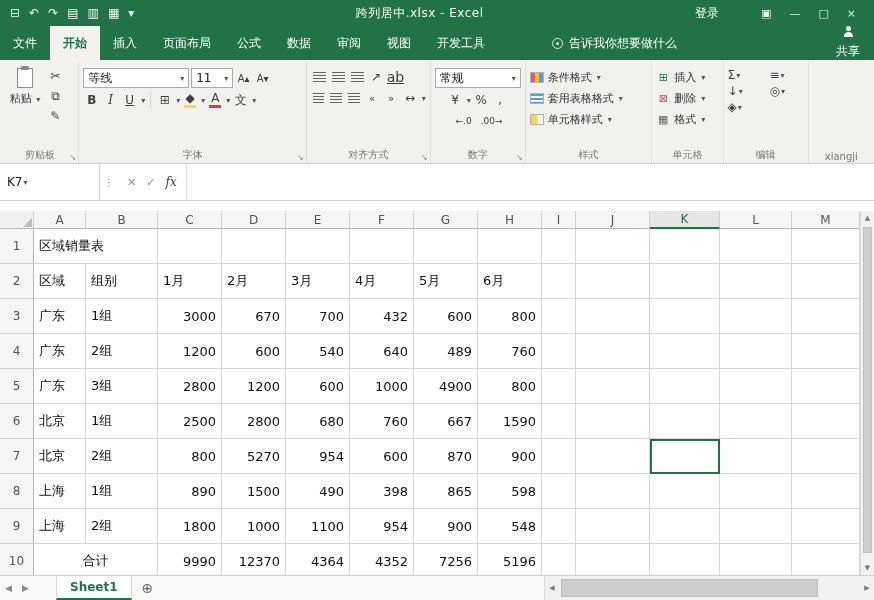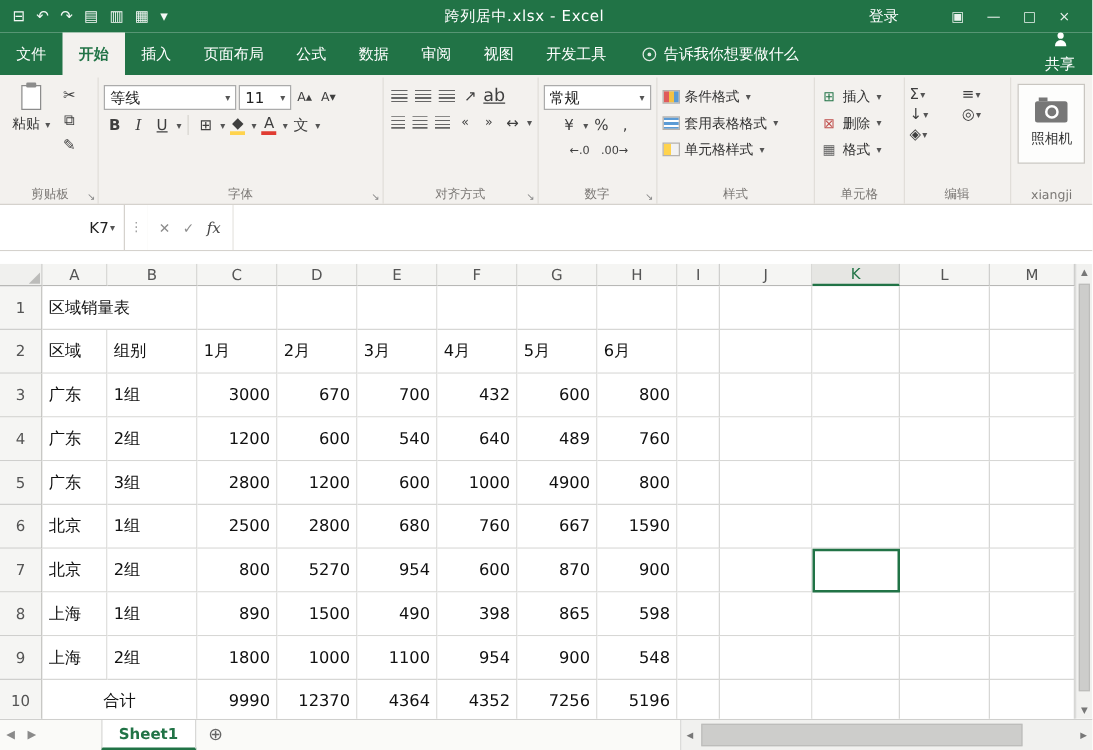--- a/index.html
+++ b/index.html
@@ -10,21 +10,21 @@
   
   .titlebar { flex:0 0 26px; background:#217346; color:#fff; display:flex; align-items:center; font-size:12px; }
   .qat { display:flex; align-items:center; gap:9px; padding:0 10px; font-size:12px; white-space:nowrap; }
   .qat span { opacity:.95; }
   .tb-title { flex:1; text-align:center; font-size:12px; letter-spacing:.5px; white-space:nowrap; overflow:hidden; }
   .tb-right { display:flex; align-items:center; gap:18px; padding-right:18px; white-space:nowrap; }
   .signin { margin-right:24px; }
   .winbtn { font-size:11px; opacity:.9; }
 
   
-  .tabbar { flex:0 0 27px; background:#217346; display:flex; align-items:stretch; color:#fff; font-size:12px; }
+  .tabbar { flex:0 0 27px; background:#217346; display:flex; align-items:stretch; color:#fff; font-size:12px;gap:38px; }
   .rtab { padding:0 13px; display:flex; align-items:center; cursor:default; white-space:nowrap; }
   .rtab.active { background:#f3f1ee; color:#217346; font-weight:bold; }
   .tellme { display:flex; align-items:center; gap:6px; margin-left:16px; white-space:nowrap; }
   .bulb { width:11px; height:11px; border:1px solid #dfe9e2; border-radius:50%; display:inline-block; position:relative; }
   .bulb::after { content:""; position:absolute; left:3px; top:3px; width:3px; height:3px; background:#dfe9e2; border-radius:50%; }
   .share { margin-left:auto; display:flex; align-items:center; gap:6px; padding-right:14px;flex-direction:column; }
   .person { width:11px; height:11px; position:relative; display:inline-block; }
   .person::before { content:""; position:absolute; top:0; left:3px; width:5px; height:5px; border-radius:50%; background:#fff; }
   .person::after { content:""; position:absolute; bottom:0; left:1px; width:9px; height:5px; border-radius:5px 5px 0 0; background:#fff; }
 
@@ -63,21 +63,21 @@
   .edit-grid { display:grid; grid-template-columns:auto auto; gap:2px 8px; padding-top:3px; }
   .edit-item { display:flex; align-items:center; font-size:12px; color:#3f3f3f; }
   .cam-btn { width:54px; height:64px; margin:2px auto 0; background:#fdfdfc; border:1px solid #c9c6c1; display:flex; flex-direction:column; align-items:center; justify-content:center; gap:5px; }
   .cam-icon { width:26px; height:17px; background:#777; border-radius:2px; position:relative; }
   .cam-icon::before { content:""; position:absolute; width:7px; height:7px; border:2px solid #fff; border-radius:50%; left:8px; top:3px; }
   .cam-icon::after { content:""; position:absolute; top:-3px; left:3px; width:7px; height:3px; background:#777; }
   .cam-text { font-size:11px; color:#333; }
 
   
   .fbar { flex:0 0 27px; display:flex; align-items:stretch; background:#f3f1ee; border-bottom:1px solid #d5d2cd; }
-  .namebox { width:100px; background:#fff; border-right:1px solid #d5d2cd; display:flex; align-items:center; justify-content:flex-end; padding:11px 7px; font-size:12px; color:#222; }
+  .namebox { width:100px; background:#fff; border-right:1px solid #d5d2cd; display:flex; align-items:center; justify-content:flex-start; padding:11px 7px; font-size:12px; color:#222; }
   .dots { display:flex; align-items:center; padding:0 4px; color:#9a9a9a; font-size:10px; background:#fff; }
   .fbtns { display:flex; align-items:center; gap:10px; padding:0 9px; background:#fff; border-right:1px solid #e3e1de; color:#8d8d8d; font-size:11px; }
   .fx { font-style:italic; font-family:"DejaVu Serif","Liberation Serif",serif; color:#444; font-size:12px; }
   .finput { flex:1; background:#fff; }
   .gapstrip { flex:0 0 10px; background:#fff; }
 
   
   .grid-area { flex:1 1 auto; position:relative; overflow:hidden; background:#fff; }
   table.sheet { border-collapse:separate; border-spacing:0; table-layout:fixed; width:860px; }
   thead th { height:18px; background:#f5f5f3; border-right:1px solid #cfcfcd; border-bottom:1px solid #b8b8b6; font-size:12px; font-weight:normal; color:#555; text-align:center; vertical-align:middle; }
@@ -91,21 +91,21 @@
   th.hl-col { background:#e6e6e3; color:#217346; border-bottom:2px solid #217346; }
   th.hl-row { background:#e6e6e3; color:#217346; border-right:2px solid #217346; }
   .vscroll { position:absolute; top:0; right:0; bottom:0; width:14px; background:#f1f1ef; border-left:1px solid #dcdcda; display:flex; flex-direction:column; align-items:center; }
   .varrow { font-size:7px; color:#777; height:14px; display:flex; align-items:center; }
   .vtrack { flex:1; width:100%; position:relative; }
   .vthumb { position:absolute; left:2px; right:2px; top:2px; bottom:8px; background:#cdcdcb; border:1px solid #bdbdbb; }
 
   
   .sheetbar { flex:0 0 25px; background:#fafaf8; border-top:1px solid #cfcfcd; display:flex; align-items:stretch; font-size:12px; }
   .snav { width:17px; display:flex; align-items:center; justify-content:center; color:#8a8a8a; font-size:9px; }
-  .stabs { display:flex; align-items:stretch; margin-left:47px; }
+  .stabs { display:flex; align-items:stretch; margin-left:22px; }
   .sheet-tab { padding:0 13px; display:flex; align-items:center; background:#fff; border-left:1px solid #d8d8d6; border-right:1px solid #d8d8d6; border-bottom:2px solid #217346; color:#217346; font-weight:bold; }
   .addsheet { margin-left:10px; display:flex; align-items:center; color:#666; font-size:14px; }
   .hscroll { margin-left:auto; width:330px; display:flex; align-items:center; background:#f1f1ef; border-left:1px solid #dcdcda; }
   .harrow { width:14px; text-align:center; font-size:7px; color:#777; }
   .htrack { flex:1; height:100%; position:relative; }
   .hthumb { position:absolute; left:2px; right:42px; top:3px; bottom:3px; background:#cdcdcb; border:1px solid #bdbdbb; }
 </style>
 </head>
 <body>
 
@@ -313,24 +313,20 @@
           </div>
           <div class="edit-item">
             <span>◈</span>
             <span class="caret">▾</span>
           </div>
         </div>
       <span class="g-label">编辑</span>
     </div>
 
     <div class="group" style="width:66px;border-right:none">
-      <div class="cam-btn">
-        <span class="cam-icon"></span>
-        <span class="cam-text">照相机</span>
-      </div>
       <span class="g-label">xiangji</span>
     </div>
 
   </div>
 
   <div class="fbar">
     <div class="namebox">
       <span>K7</span>
       <span class="caret">▾</span>
     </div>

